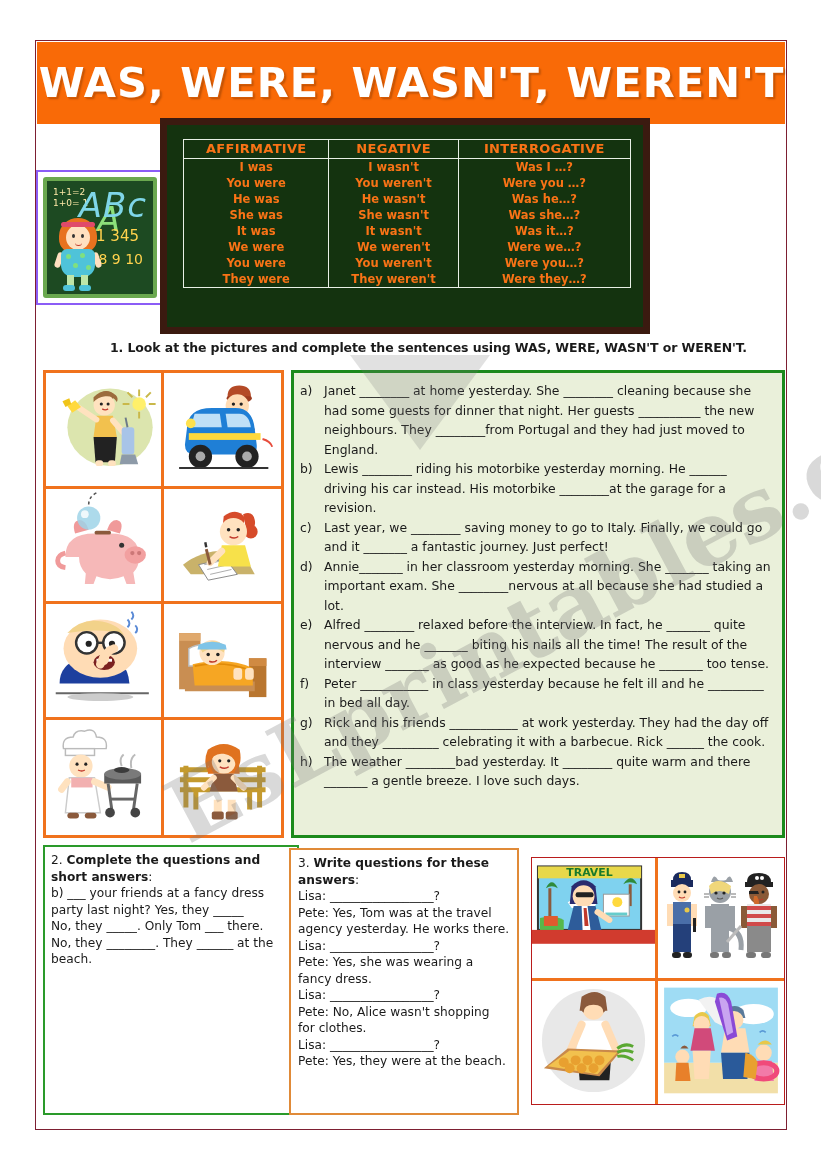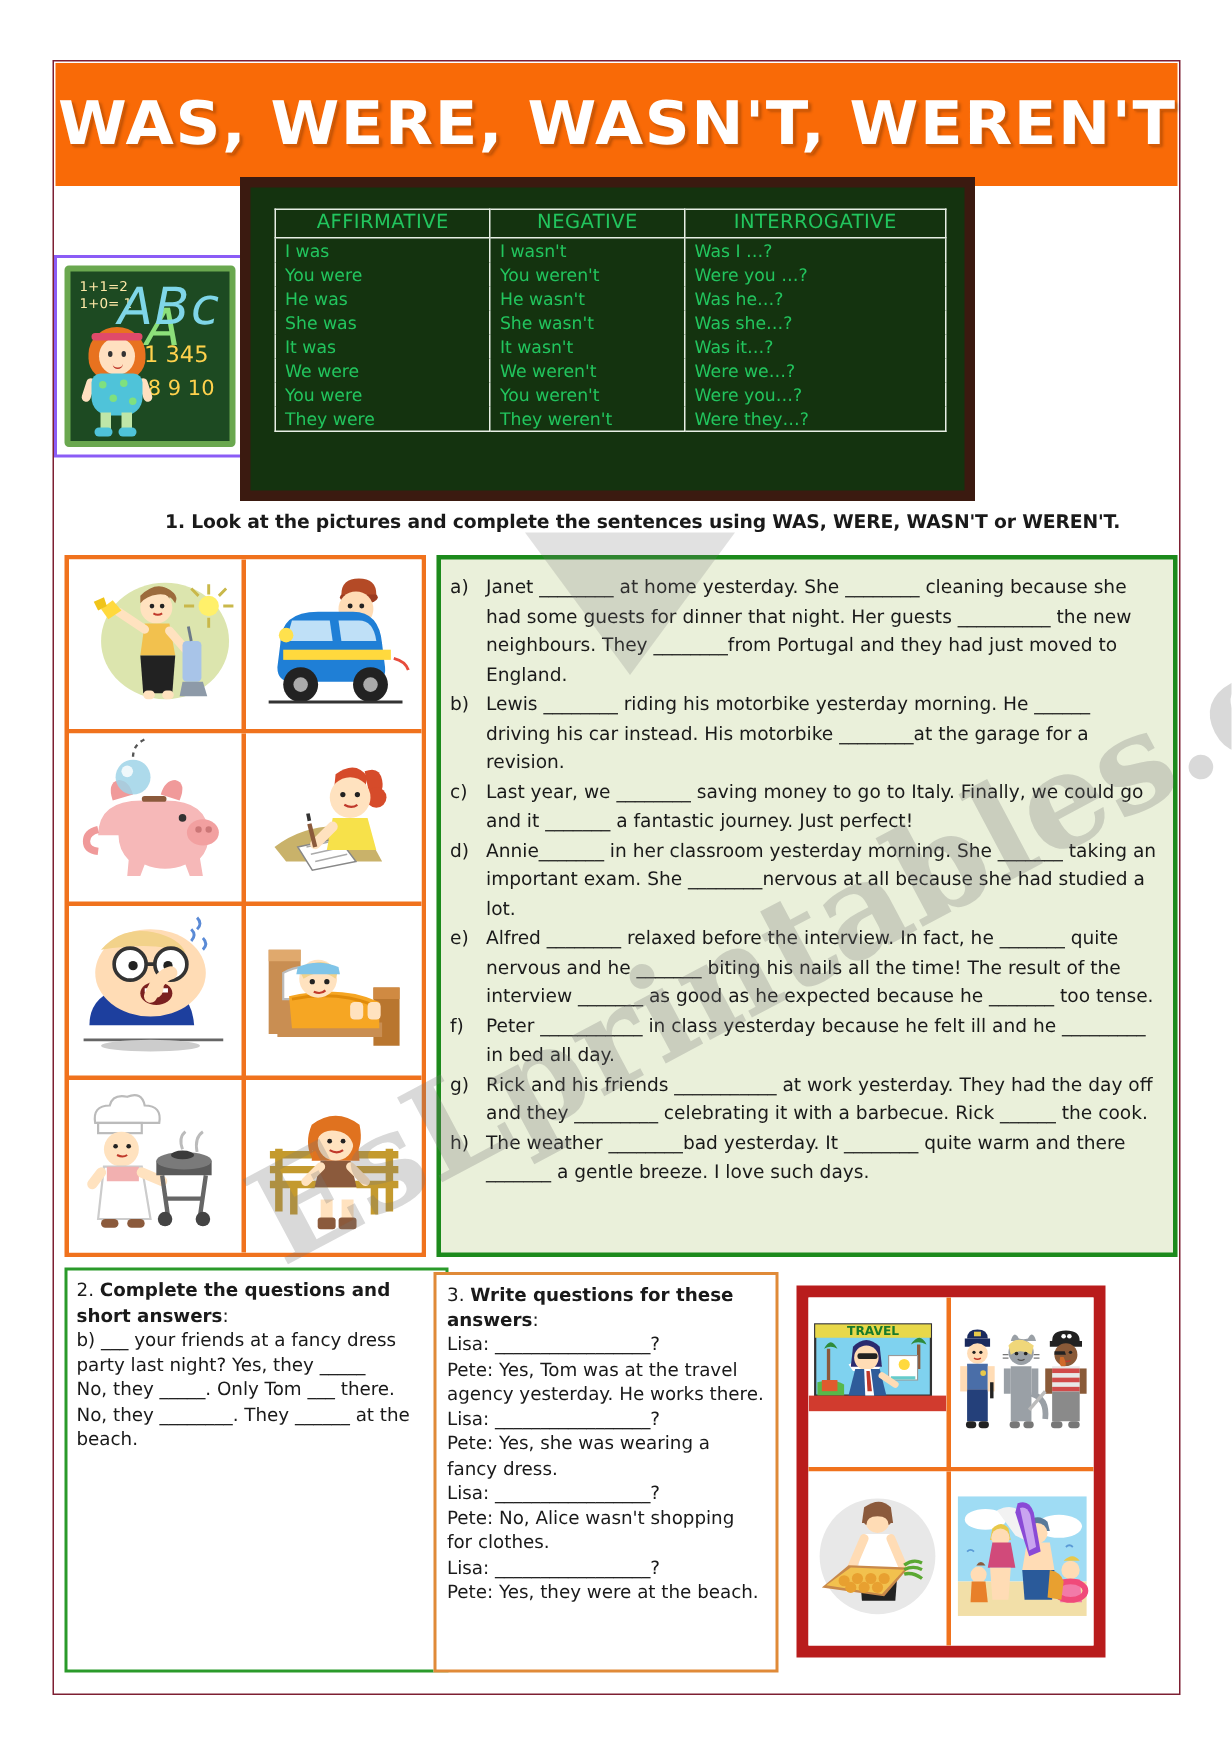--- a/index.html
+++ b/index.html
@@ -40,23 +40,23 @@
   .g-arm{position:absolute;top:40px;width:6px;height:16px;background:#ffe0c0;border-radius:3px;}
   .g-arm.l{left:1px;transform:rotate(18deg);} .g-arm.r{left:39px;transform:rotate(-18deg);}
   .g-leg{position:absolute;top:63px;width:7px;height:12px;background:#bfe6a8;}
   .g-leg.l{left:12px;} .g-leg.r{left:26px;}
   .g-shoe{position:absolute;top:73px;width:12px;height:6px;background:#4fc3d9;border-radius:5px;}
   .g-shoe.l{left:8px;} .g-shoe.r{left:24px;}
 
   
   .board{position:absolute;left:160px;top:118px;width:490px;height:216px;background:#14330f;border:7px solid #3b1a10;box-sizing:border-box;}
   .board table{position:absolute;left:16px;top:14px;width:448px;border-collapse:collapse;}
-  .board td,.board th{border:1px solid #e8efe5;color:#22c55e;font-family:"DejaVu Sans",sans-serif;font-size:11.5px;padding:1px 6px;font-weight:normal;line-height:14px;}
+  .board td,.board th{border:1px solid #e8efe5;color:#f97316;font-family:"DejaVu Sans",sans-serif;font-size:11.5px;padding:1px 6px;font-weight:bold;line-height:14px;}
   .board th{text-align:center;font-size:13px;padding:2px 4px;letter-spacing:.3px;}
-  .board td{text-align:left;border-top:none;border-bottom:none;}
+  .board td{text-align:center;border-top:none;border-bottom:none;}
   .board tr.firstrow td{border-top:1px solid #e8efe5;}
   .board tr.lastrow td{border-bottom:1px solid #e8efe5;}
 
   
   .instr1{position:absolute;left:110px;top:340px;font-size:12.5px;font-weight:bold;font-family:"DejaVu Sans",sans-serif;letter-spacing:-.1px;}
 
   
   .picgrid{position:absolute;left:43px;top:370px;width:241px;height:468px;border:3px solid #f0721d;box-sizing:border-box;display:grid;grid-template-columns:1fr 1fr;grid-template-rows:repeat(4,1fr);background:#fff;}
   .cell{position:relative;border-right:3px solid #f0721d;border-bottom:3px solid #f0721d;overflow:hidden;background:#fff;}
   .cell:nth-child(2n){border-right:none;}
@@ -73,21 +73,21 @@
   
   .ex2{position:absolute;left:43px;top:845px;width:256px;height:270px;border:2px solid #2a9a2a;background:#fff;box-sizing:border-box;padding:5px 6px;}
   .ex2 p,.ex3 p{margin:0;font-size:12.2px;line-height:16.5px;font-family:"DejaVu Sans",sans-serif;}
   .ex2 .hd,.ex3 .hd{font-size:12.2px;line-height:16.5px;}
   .hd b{font-weight:bold;}
 
   
   .ex3{position:absolute;left:289px;top:848px;width:230px;height:267px;border:2px solid #e08a38;background:#fff;box-sizing:border-box;padding:5px 7px;}
 
   
-  .picgrid2{position:absolute;left:531px;top:857px;width:206px;height:248px;border:8px solid #b91c1c;box-sizing:border-box;display:grid;grid-template-columns:1fr 1fr;grid-template-rows:1fr 1fr;background:#fff;}
+  .picgrid2{position:absolute;left:531px;top:857px;width:254px;height:248px;border:1px solid #b91c1c;box-sizing:border-box;display:grid;grid-template-columns:1fr 1fr;grid-template-rows:1fr 1fr;background:#fff;}
   .cell2{position:relative;border-right:3px solid #f0721d;border-bottom:3px solid #f0721d;overflow:hidden;background:#fff;}
   .cell2:nth-child(2n){border-right:none;}
   .cell2:nth-child(n+3){border-bottom:none;}
   .cell2 svg{position:absolute;left:0;top:0;width:100%;height:100%;}
 
   
   .wm{position:absolute;left:60px;top:300px;width:700px;height:650px;pointer-events:none;z-index:40;}
   .wm-text{position:absolute;left:60px;top:250px;font-family:"DejaVu Serif",serif;font-size:88px;font-weight:bold;color:rgba(120,120,120,.28);transform:rotate(-28deg);white-space:nowrap;}
   .wm-chev{position:absolute;left:290px;top:55px;width:140px;height:95px;}
   .wm-chev:before{content:"";position:absolute;left:0;top:0;border-left:70px solid transparent;border-right:70px solid transparent;border-top:95px solid rgba(120,120,120,.22);}

